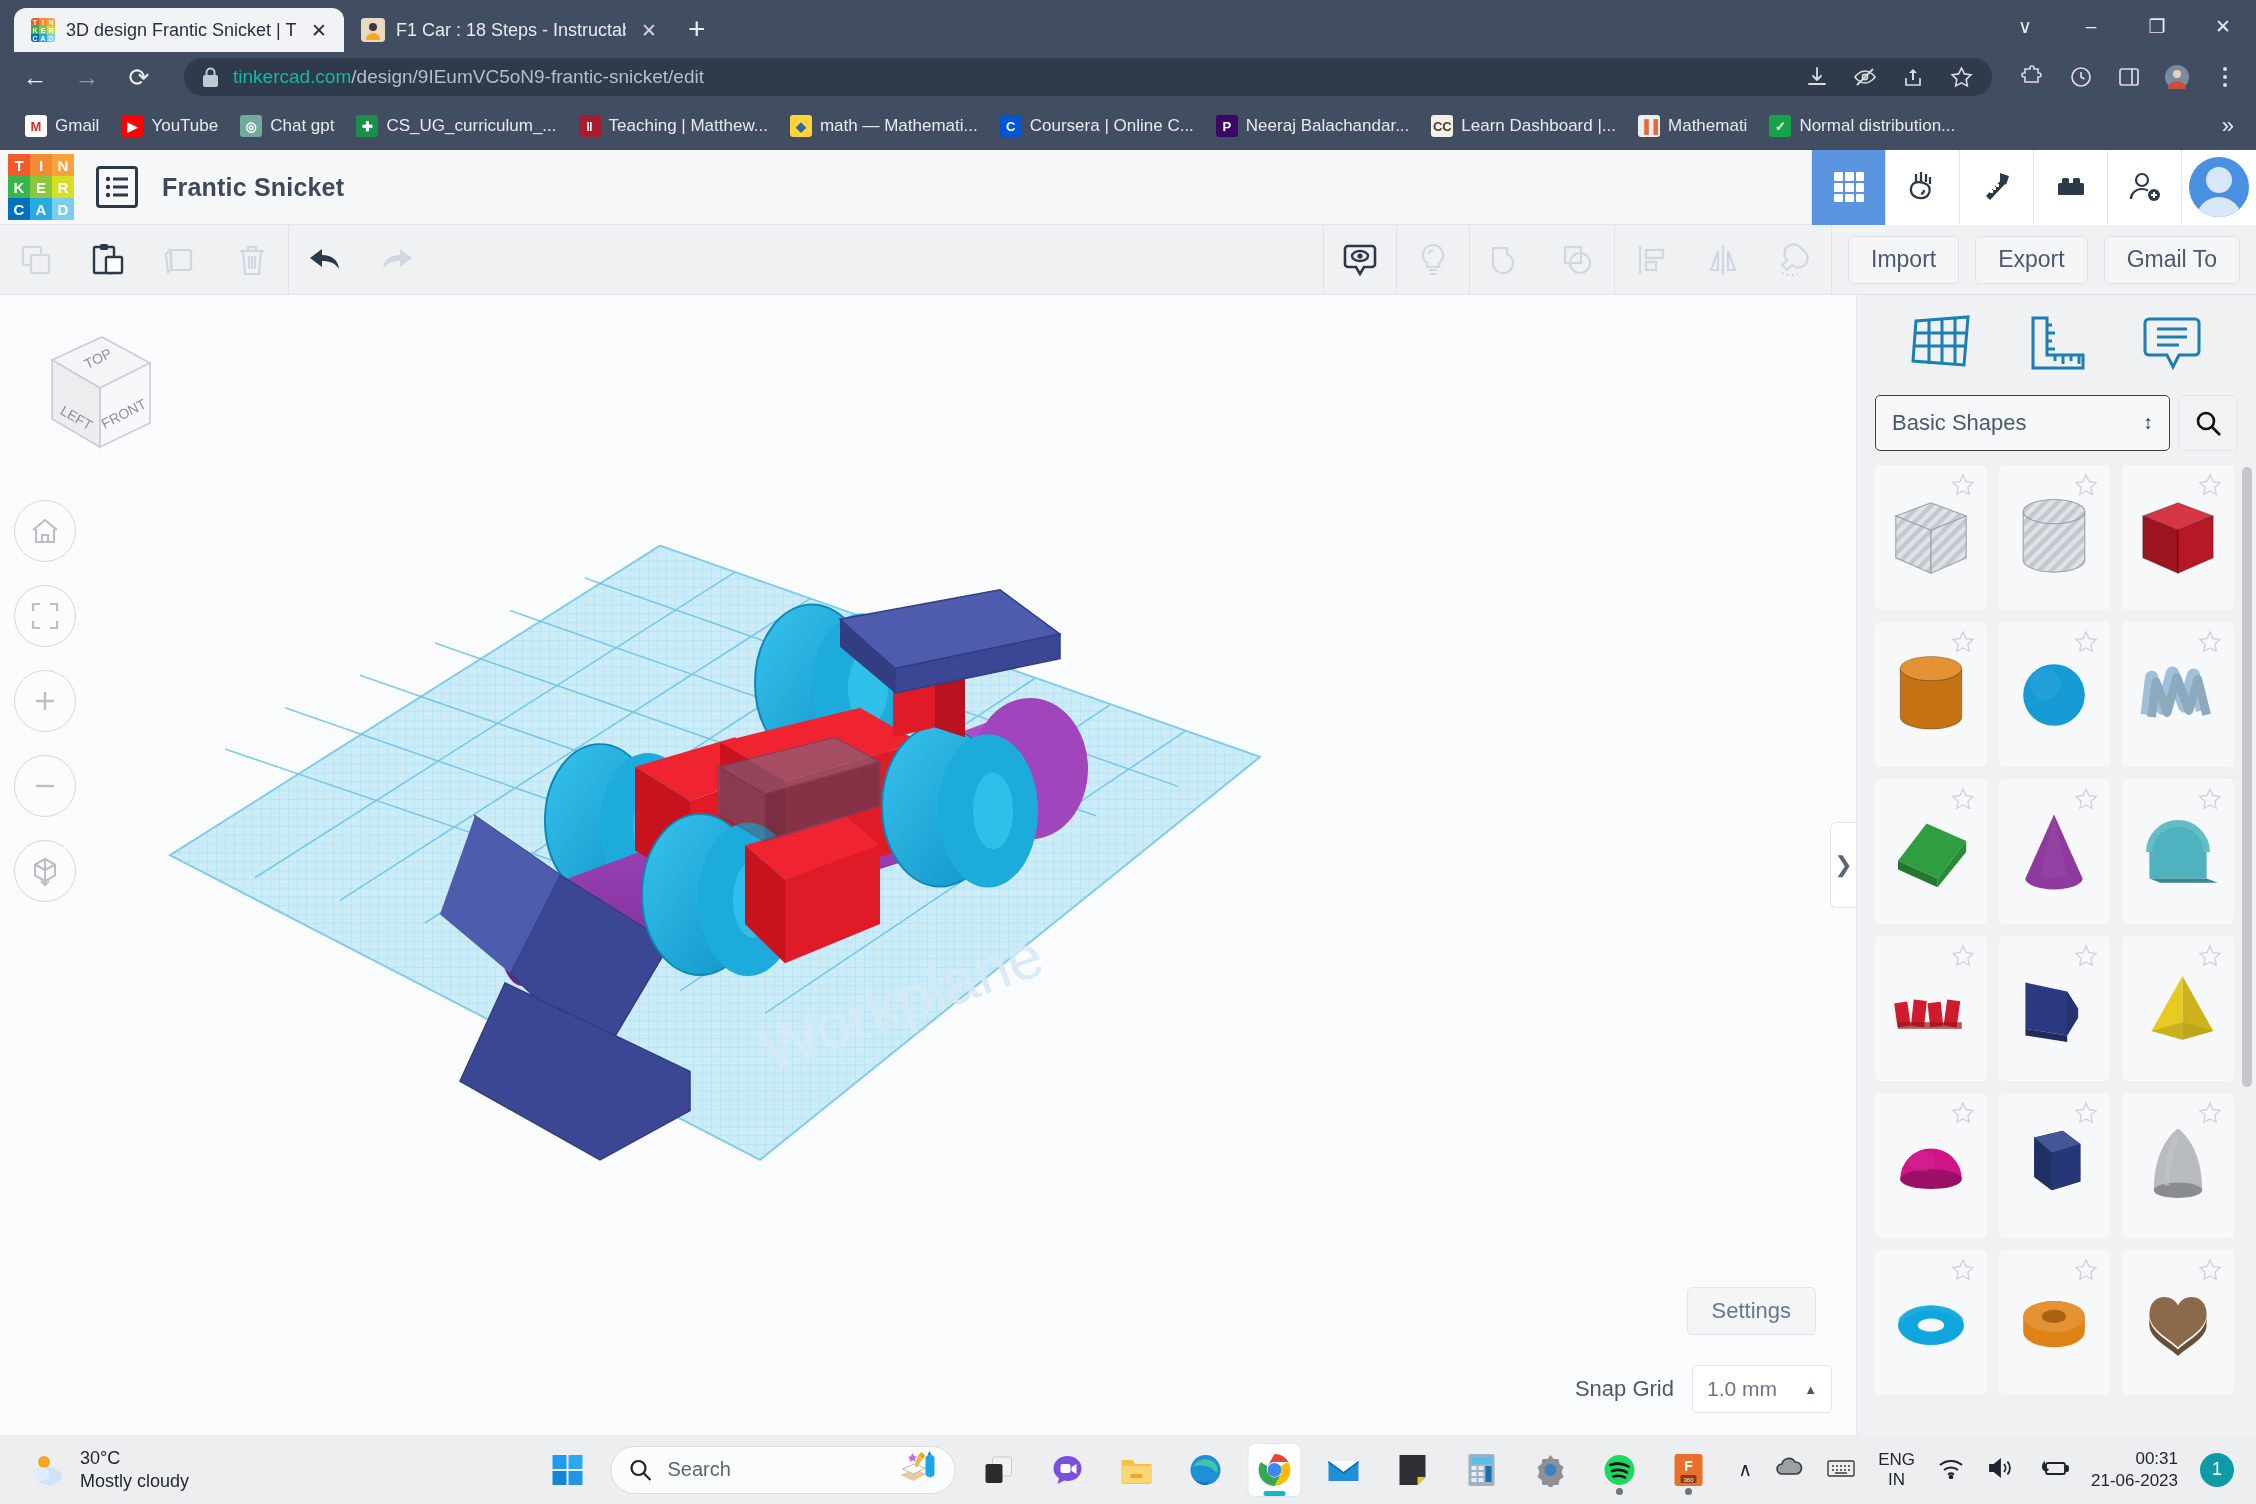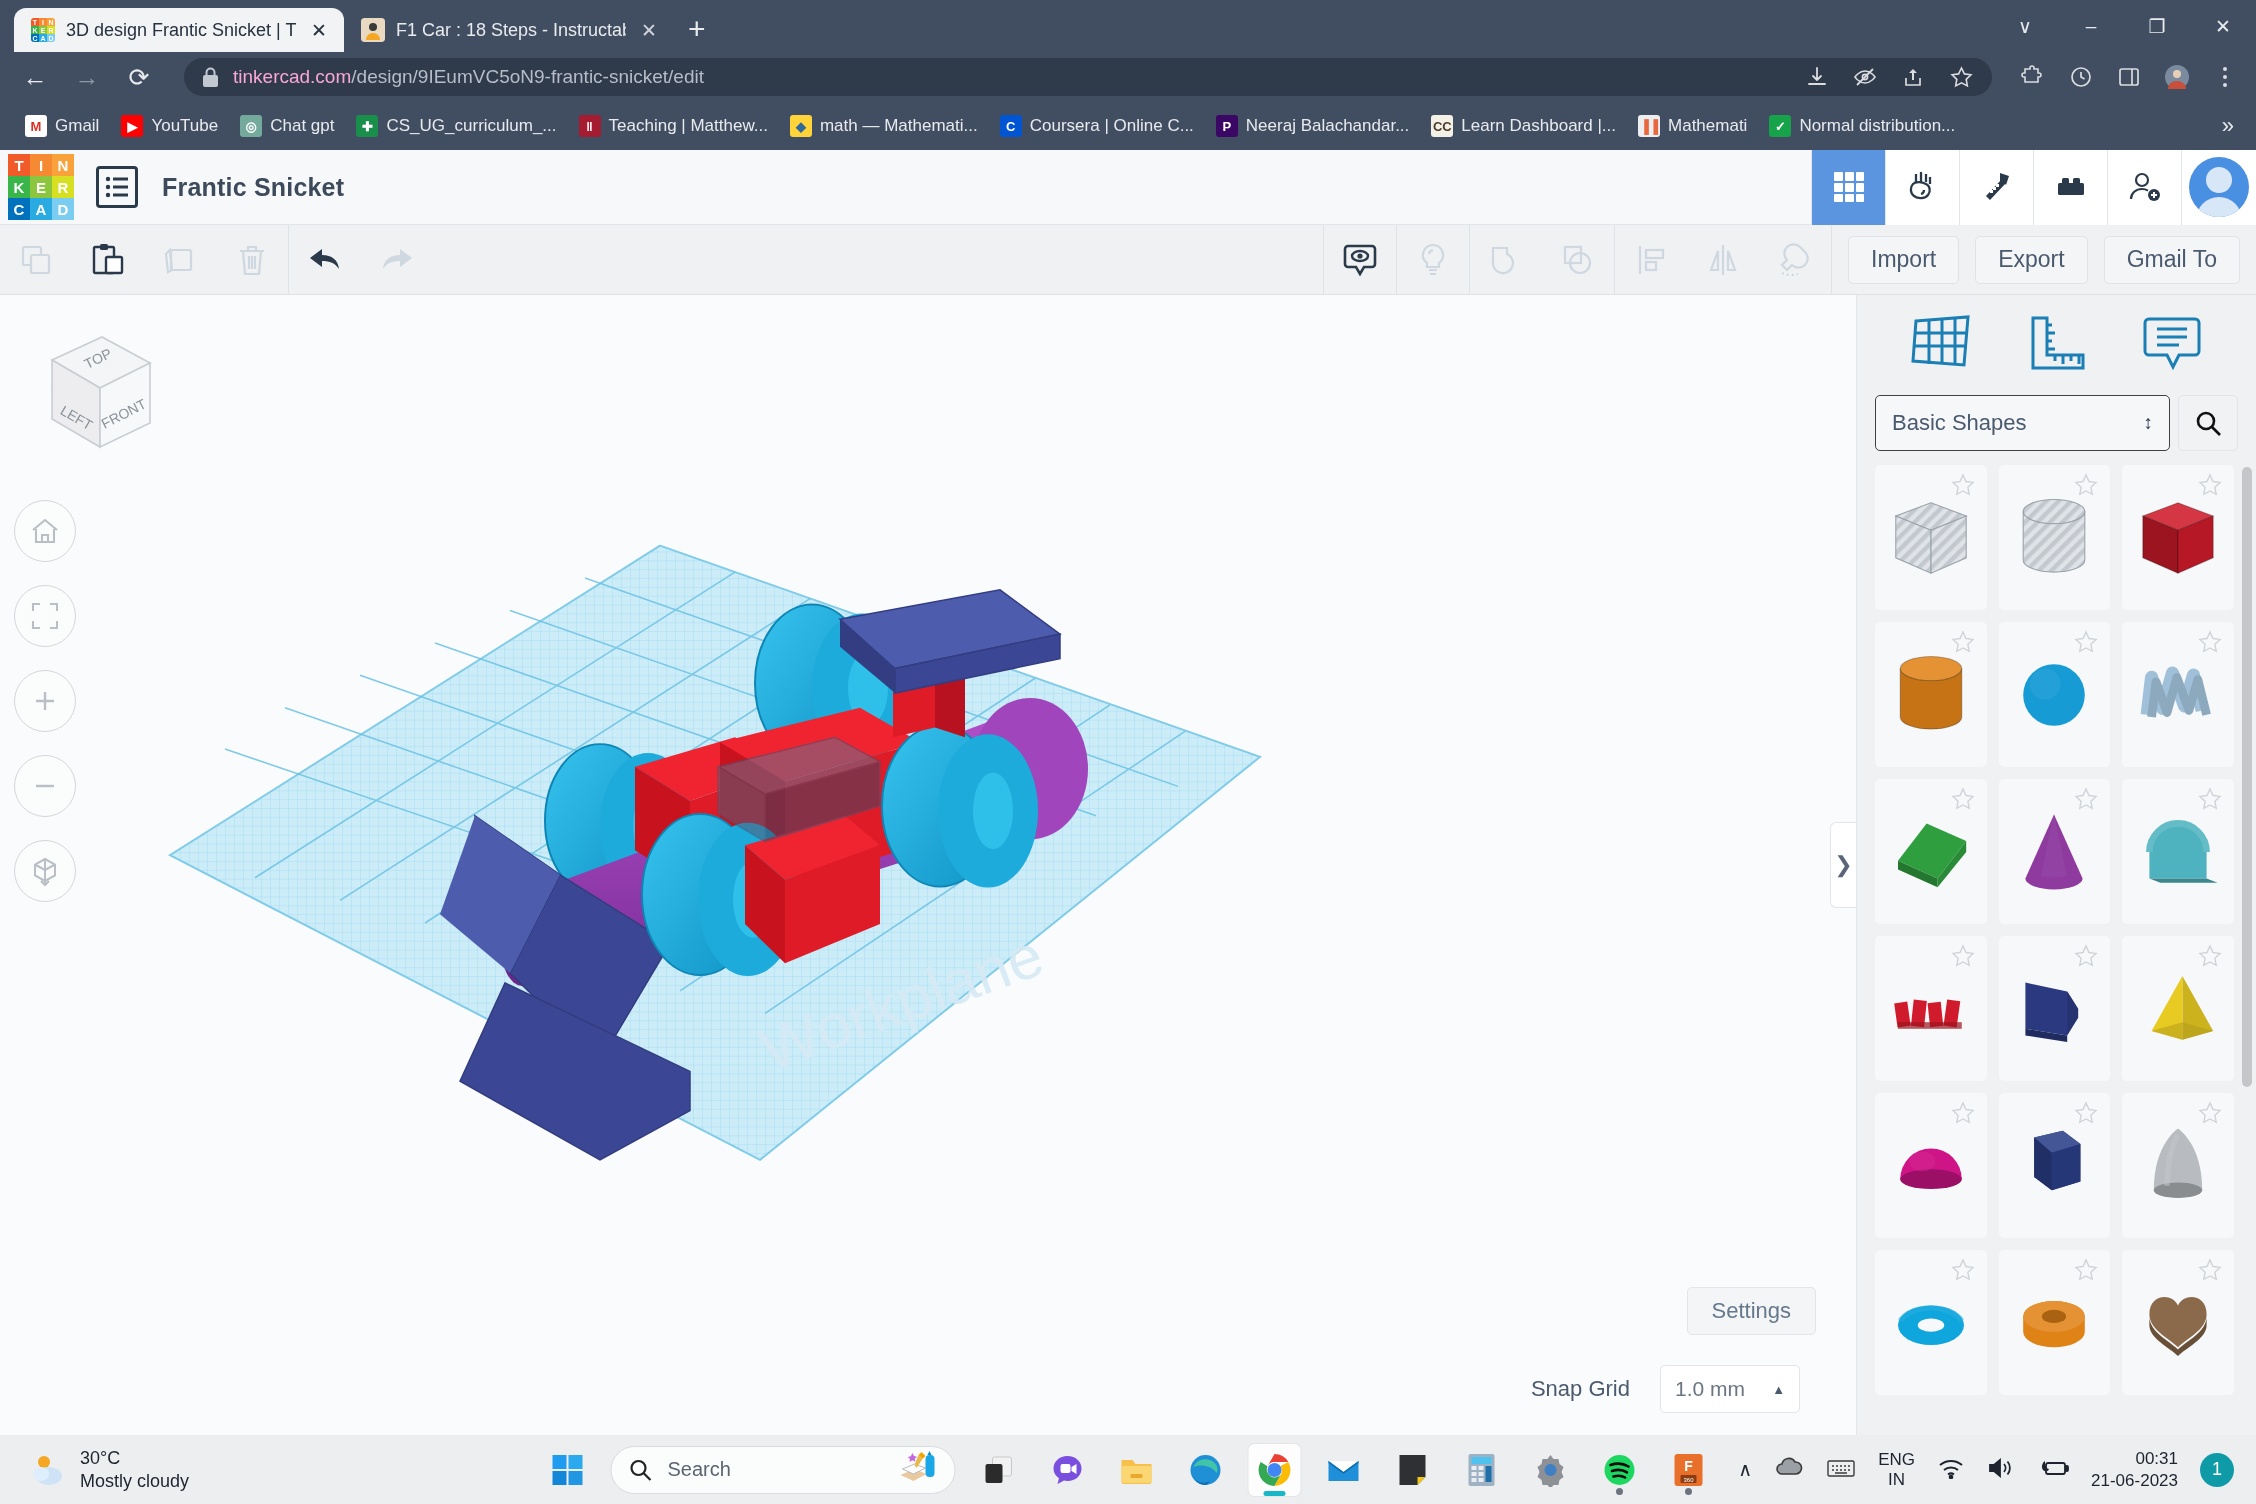--- a/index.html
+++ b/index.html
@@ -48,21 +48,21 @@
     padding: 0 18px; gap: 18px; flex: 0 0 50px;
   }
   .navbtn { width: 34px; height: 34px; display: flex; align-items: center; justify-content: center;
             color: #e8eaed; font-size: 25px; }
   .navbtn.dim { color: #8e99a8; }
   .omnibox {
     flex: 1; height: 38px; background: #2f3a4a; border-radius: 19px;
     display: flex; align-items: center; padding: 0 18px; gap: 14px; margin: 0 10px;
   }
   .omnibox .url { font-size: 19px; color: #b6bdc7; white-space: nowrap; }
-  .omnibox .url b { color: #f9a8d4; font-weight: normal; }
+  .omnibox .url b { color: #14b8a6; font-weight: normal; }
   .omni-icons { display: flex; align-items: center; gap: 22px; color: #dadce0; }
   .omni-icons .oi { width: 26px; height: 26px; display:flex; align-items:center; justify-content:center; }
 
   .bookmarks {
     height: 48px; background: #414e62; display: flex; align-items: center;
     padding: 0 16px; gap: 4px; flex: 0 0 48px; color: #e8eaed; font-size: 17px;
   }
   .bm { display: flex; align-items: center; gap: 8px; padding: 5px 9px; border-radius: 5px;
         white-space: nowrap; }
   .bm .bmi { width: 22px; height: 22px; flex: 0 0 22px; border-radius: 3px;
@@ -116,21 +116,21 @@
   .canvas { flex: 1; position: relative; background: #fafbfc; overflow: hidden; }
 
   .viewcube { position: absolute; left: 22px; top: 20px; width: 150px; height: 160px; }
   .navbtns { position: absolute; left: 14px; top: 205px; display: flex; flex-direction: column; gap: 23px; }
   .navcirc { width: 62px; height: 62px; border-radius: 50%; border: 1px solid #d3d7db;
              background: #fbfcfc; display:flex; align-items:center; justify-content:center; }
 
   .settings-btn { position: absolute; right: 40px; bottom: 100px; height: 48px; padding: 0 24px;
                   border: 1px solid #e2e5e9; border-radius: 5px; background: #f4f5f7;
                   color: #65788c; font-size: 22px; display:flex; align-items:center; }
-  .snaprow { position: absolute; right: 56px; bottom: 22px; display: flex; align-items: center; gap: 30px; }
+  .snaprow { position: absolute; right: 24px; bottom: 22px; display: flex; align-items: center; gap: 18px; }
   .snaplabel { font-size: 22px; color: #4a5a6e; }
   .snapsel { height: 48px; width: 140px; border: 1px solid #e2e5e9; border-radius: 5px;
              background: #fff; display:flex; align-items:center; padding: 0 14px;
              justify-content: space-between; color:#6c7582; font-size: 21px; }
 
   .panel-toggle { position: absolute; right: 0; top: 50%; transform: translateY(-50%);
                   width: 26px; height: 86px; background: #fff; border: 1px solid #e2e5e9;
                   border-right: none; border-radius: 6px 0 0 6px; display:flex;
                   align-items:center; justify-content:center; color:#5a6678; font-size: 22px; z-index: 5;}
 

